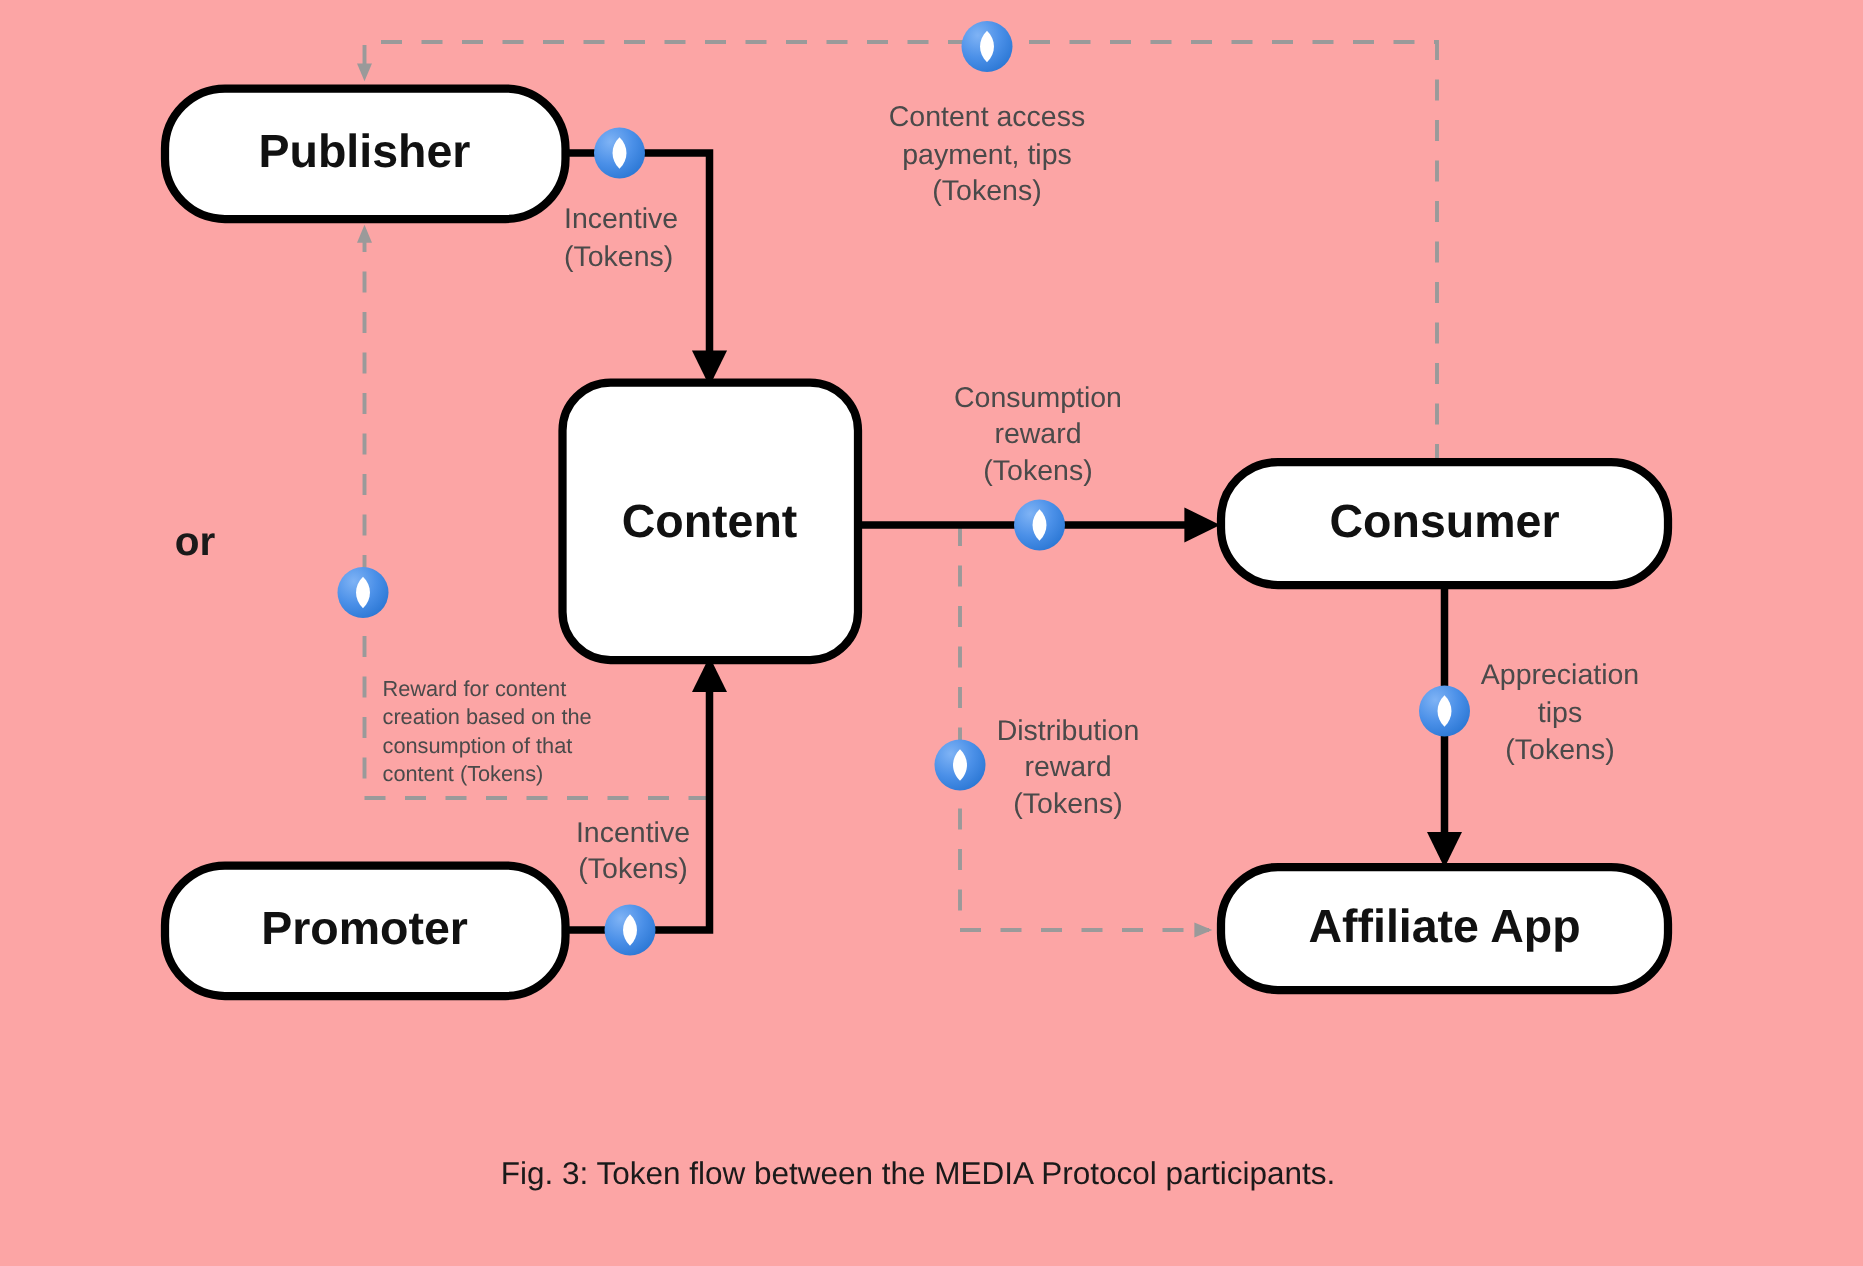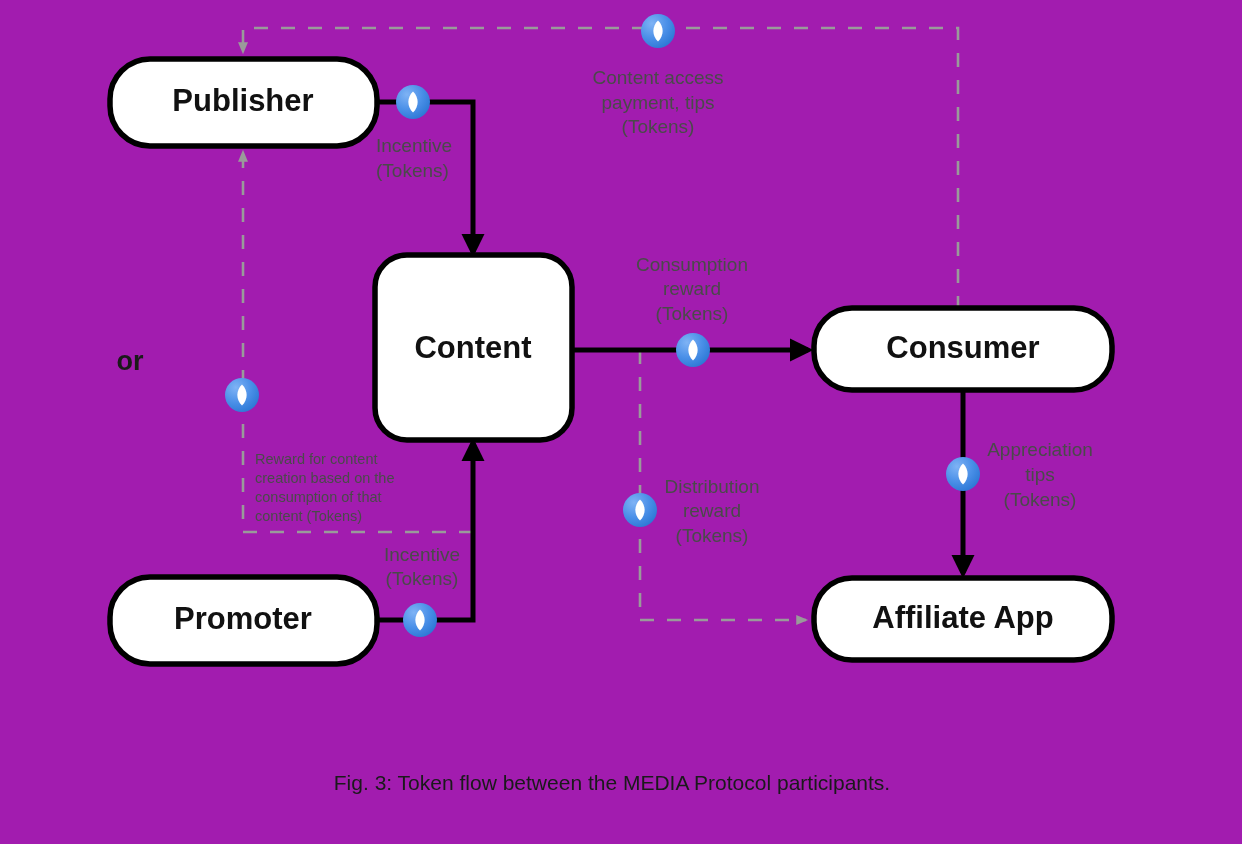--- a/index.html
+++ b/index.html
@@ -11,21 +11,21 @@
     width: 1242px;
     height: 844px;
     font-family: "Liberation Sans", sans-serif;
     position: relative;
     overflow: hidden;
   }
   #stage {
     position: relative;
     width: 1242px;
     height: 844px;
-    background: #a21caf;
+    background: #fca5a5;
   }
   svg#diagram {
     position: absolute;
     left: 0;
     top: 0;
     width: 1242px;
     height: 844px;
   }
   .node-label {
     font-family: "Liberation Sans", sans-serif;

